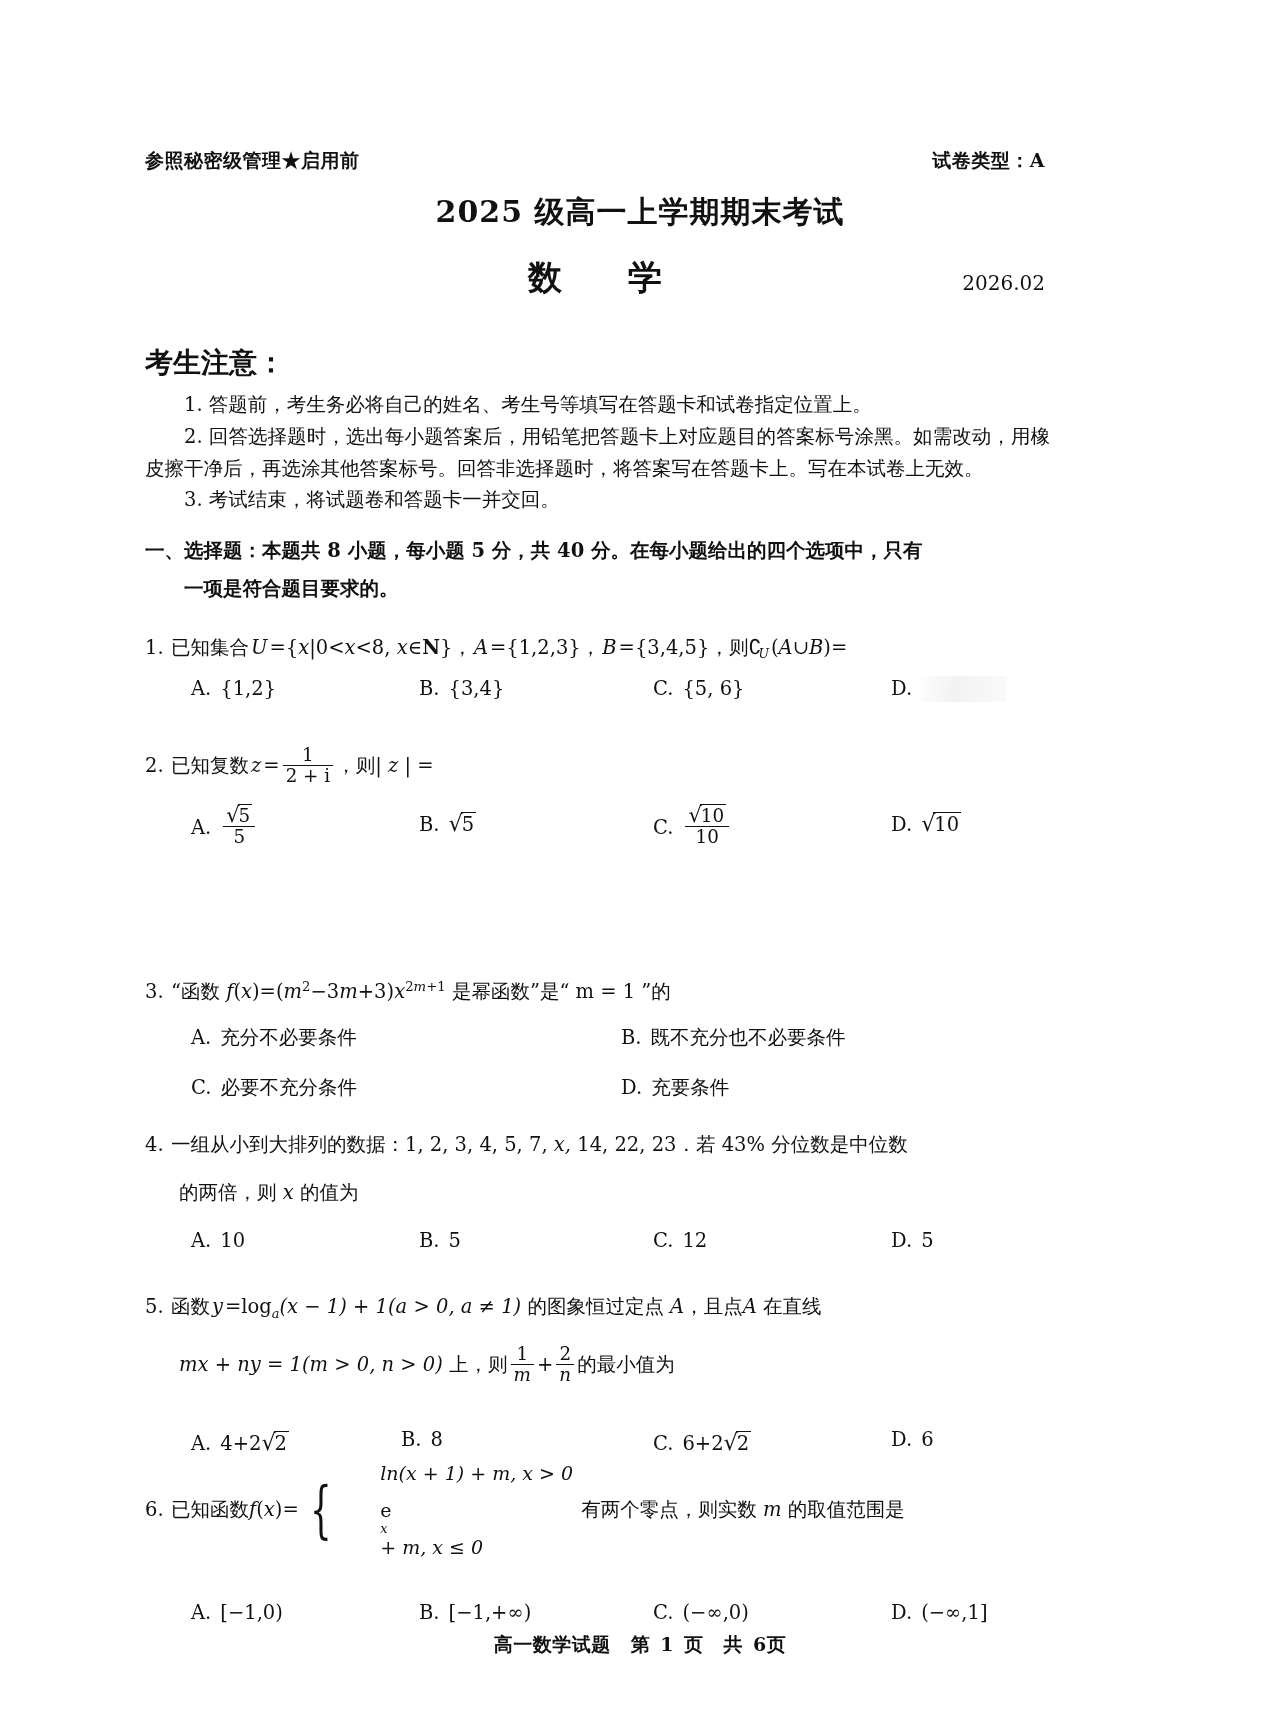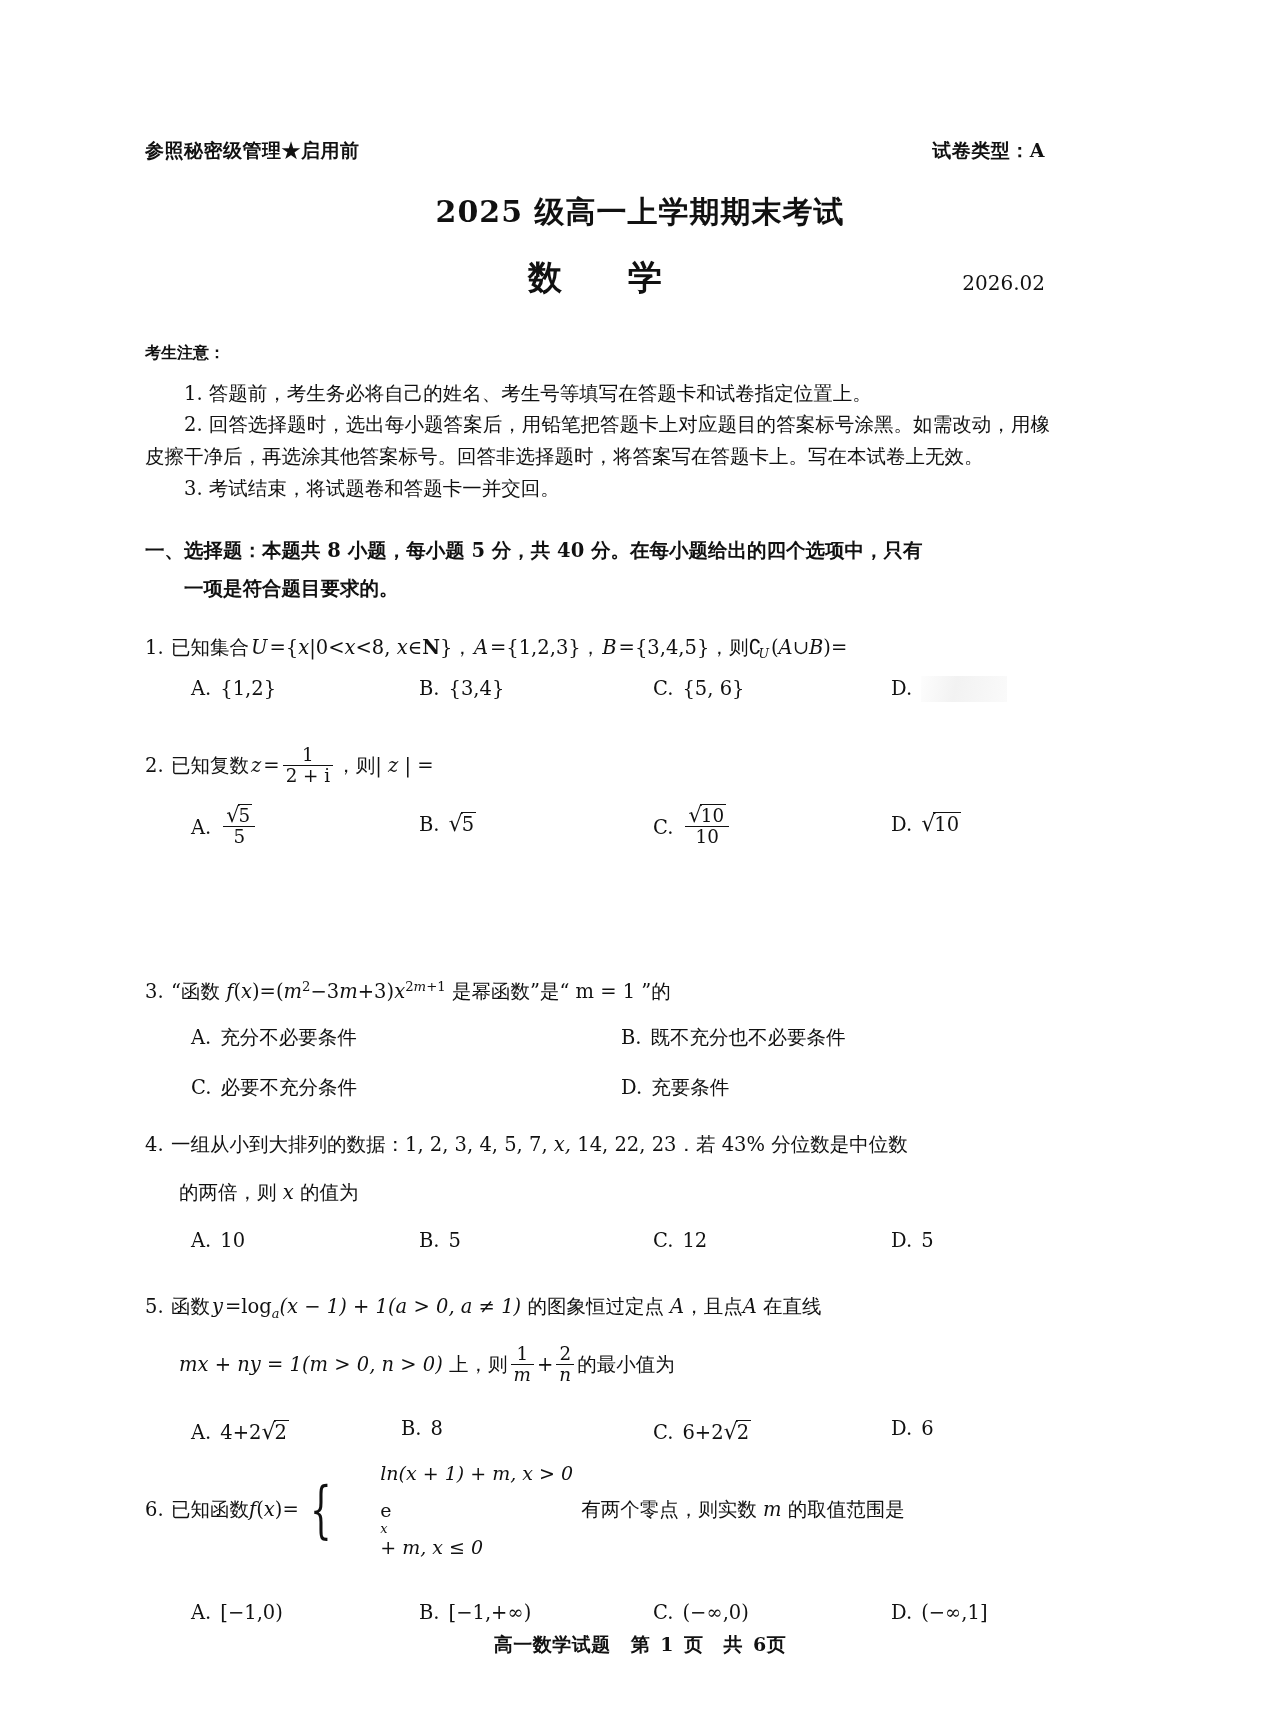--- a/index.html
+++ b/index.html
@@ -32,21 +32,21 @@
     top: 138px;
     width: 900px;
     display: flex;
     justify-content: space-between;
     align-items: baseline;
     font-weight: bold;
     font-size: 19px;
     letter-spacing: .5px;
   }
   .top-row .secrecy { white-space: nowrap; }
-  .top-row .paper-type { white-space: nowrap; }
+  .top-row .paper-type { white-space: nowrap; margin-top: 10px; }
 
   .exam-title {
     position: absolute;
     left: 0; top: 192px;
     width: 1280px;
     text-align: center;
     font-size: 30px;
     font-weight: bold;
     letter-spacing: 1px;
   }
@@ -79,22 +79,22 @@
   .notice-block {
     position: absolute;
     left: 145px;
     top: 340px;
     width: 905px;
     font-size: 19.5px;
     line-height: 1.62;
   }
   .notice-title {
     font-weight: bold;
-    font-size: 16px;
-    margin-bottom: 12px;
+    font-size: 28px;
+    margin-bottom: 4px;
   }
   .notice-item {
     text-indent: 2em;
     text-align: justify;
   }
 
   
   .section-heading {
     position: absolute;
     left: 145px;
@@ -316,21 +316,21 @@
   </div>
 
   <div class="q" style="top:1290px">
     <span class="q-stem">
       <span class="q-num">5.</span><span>函数</span><span class="mi mop">y</span><span class="mn">=log</span><span class="sub mi">a</span><span class="mn" style="font-style:italic">(x − 1) + 1(a &gt; 0,  a ≠ 1)</span>&nbsp;<span>的图象恒过定点</span>&nbsp;<span class="mi">A</span><span>，且点</span><span class="mi">A</span>&nbsp;<span>在直线</span>
     </span>
     <span class="q-cont" style="display:block;margin-top:20px">
       <span class="mn" style="font-style:italic">mx + ny = 1(m &gt; 0,  n &gt; 0)</span>&nbsp;<span>上，则</span><span class="frac"><span class="num mn">1</span><span class="den mi">m</span></span><span class="mn">+</span><span class="frac"><span class="num mn">2</span><span class="den mi">n</span></span><span>的最小值为</span>
     </span>
     <span class="opts">
-      <span class="opts-row" style="margin-top:27px">
+      <span class="opts-row" style="margin-top:38px">
         <span class="opt c1"><span class="lbl">A.</span><span class="val mn">4+2<span class="sqrt"><span class="rad">√</span><span class="arg">2</span></span></span></span>
         <span class="opt c2" style="left:210px"><span class="lbl">B.</span><span class="val mn">8</span></span>
         <span class="opt c3"><span class="lbl">C.</span><span class="val mn">6+2<span class="sqrt"><span class="rad">√</span><span class="arg">2</span></span></span></span>
         <span class="opt c4"><span class="lbl">D.</span><span class="val mn">6</span></span>
       </span>
     </span>
   </div>
 
   <div class="q" style="top:1455px">
     <span class="q-stem">

